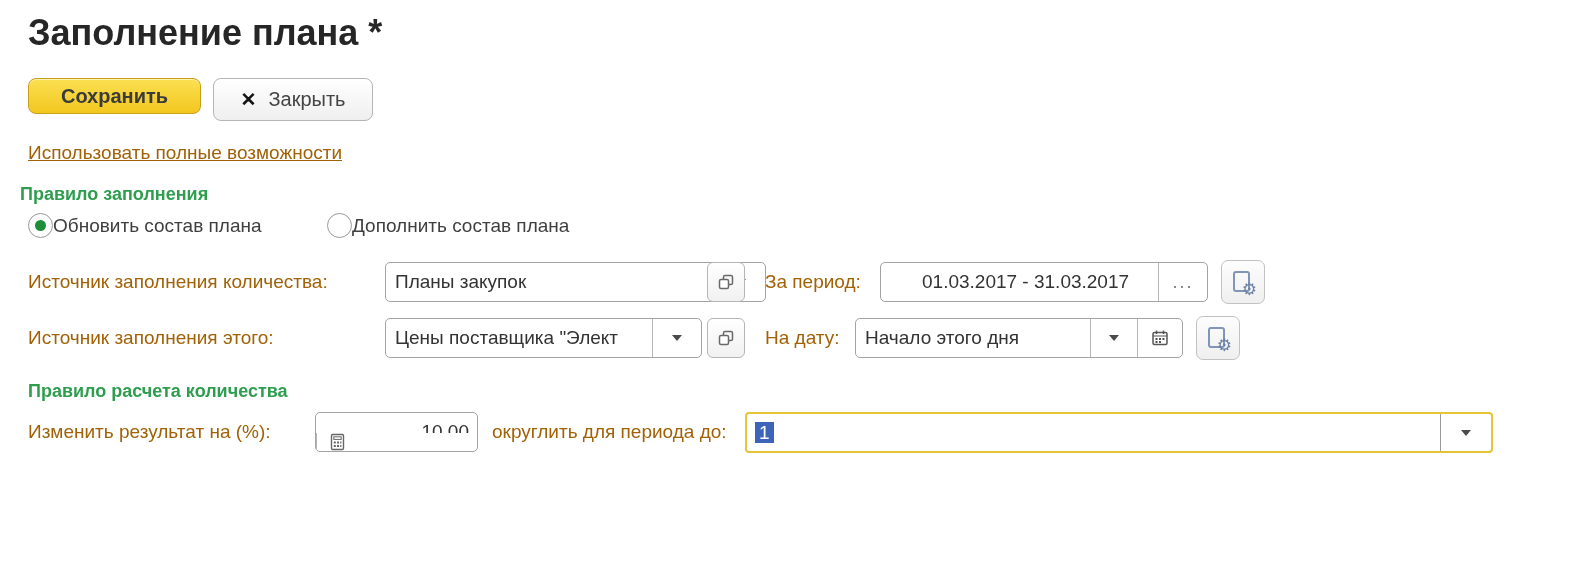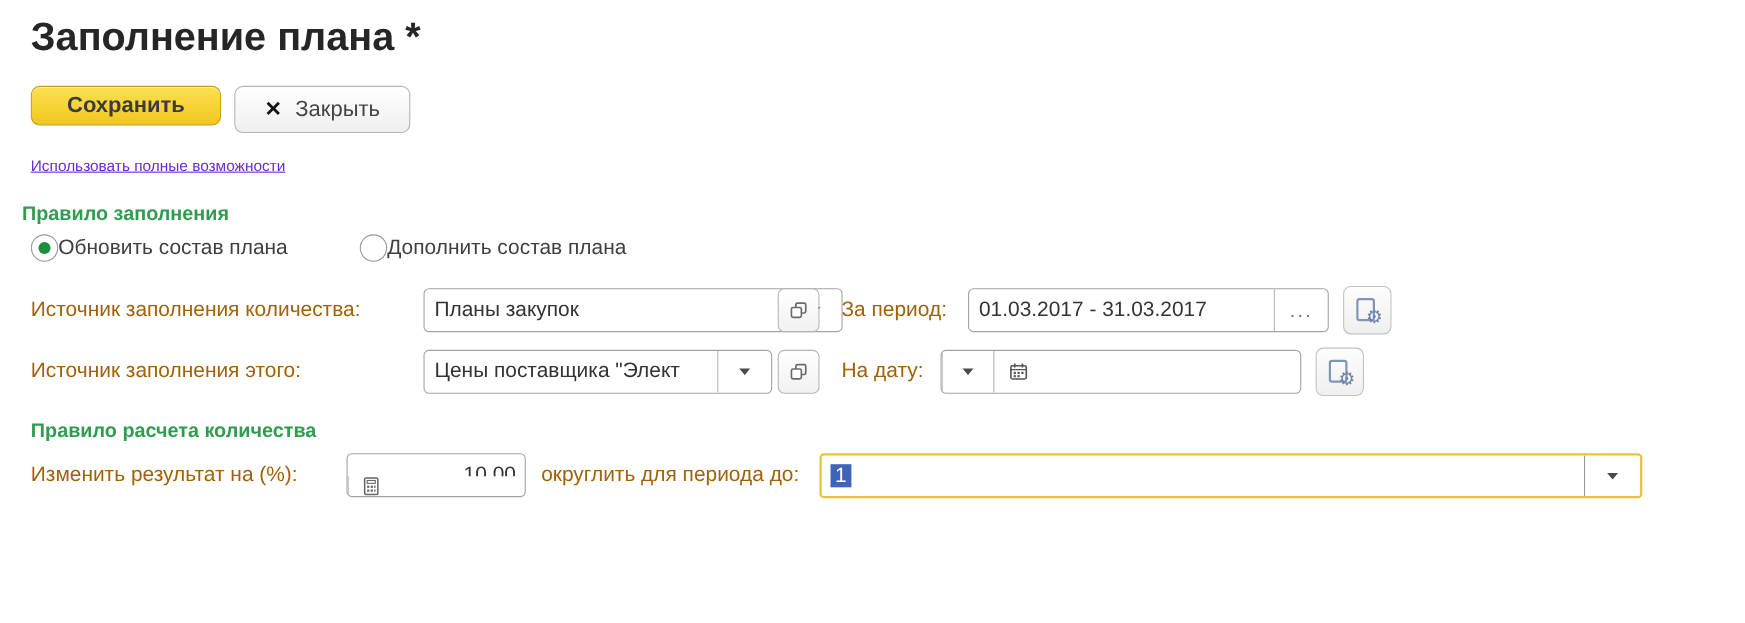--- a/index.html
+++ b/index.html
@@ -15,21 +15,21 @@
     background:linear-gradient(#fbe052,#f2c71e);border:1px solid #c79f18;
     box-shadow:inset 0 1px 0 rgba(255,255,255,.55);
     font-size:20px;font-weight:600;color:#3b3b3b;
   }
   .btn-close{
     left:213px;top:78px;width:160px;height:43px;border-radius:8px;
     background:linear-gradient(#ffffff,#efefef);border:1px solid #b5b5b5;
     font-size:20px;color:#454545;gap:12px;
   }
   .xicon{font-weight:900;font-size:19px;color:#141414;line-height:1;}
-  .link{font-size:14px;color:#6d28d9;text-decoration:underline;white-space:nowrap;cursor:pointer;}
+  .link{font-size:19px;color:#a16207;text-decoration:underline;white-space:nowrap;cursor:pointer;}
   .section{font-size:18px;font-weight:bold;color:#2e9e4e;white-space:nowrap;}
   .lbl{font-size:19px;color:#a16207;line-height:40px;white-space:nowrap;}
   .radio{display:flex;align-items:center;}
   .radio .circ{width:23px;height:23px;border:1px solid #999;border-radius:50%;background:#fff;
     display:flex;align-items:center;justify-content:center;flex:0 0 auto;}
   .radio .dot{width:11px;height:11px;border-radius:50%;background:#1d8e39;display:none;}
   .radio.checked .dot{display:block;}
   .radio .rlbl{font-size:19px;color:#3f3f3f;white-space:nowrap;}
   .field{display:flex;align-items:stretch;background:#fff;border:1px solid #a3a3a3;
     border-radius:5px;height:40px;overflow:hidden;}
@@ -90,21 +90,21 @@
     <span class="tri"></span>
   </span>
 </div>
 <div class="abs sqbtn" style="left:707px;top:262px;width:38px;height:40px;">
   <svg width="18" height="18" viewBox="0 0 18 18">
     <rect x="6.5" y="2.5" width="9" height="9" rx="1.5" fill="none" stroke="#6a6a6a" stroke-width="1.5"></rect>
     <rect x="2.5" y="6.5" width="9" height="9" rx="1.5" fill="#ffffff" stroke="#6a6a6a" stroke-width="1.5"></rect>
   </svg>
 </div>
 <div class="abs lbl" style="left:765px;top:262px;">За период:</div>
-<div class="abs field" style="left:880px;top:262px;width:328px;">
+<div class="abs field" style="left:880px;top:262px;width:328px;padding-left:32px;">
   <span class="val">01.03.2017 - 31.03.2017</span>
   <span class="seg" style="width:48px;">
     <span class="dots">...</span>
   </span>
 </div>
 <div class="abs gearbtn" style="left:1221px;top:260px;width:44px;height:44px;">
   <span class="gear-ic">
     <span class="gf"></span>
     <span class="gg">⚙</span>
   </span>
@@ -118,20 +118,21 @@
   </span>
 </div>
 <div class="abs sqbtn" style="left:707px;top:318px;width:38px;height:40px;">
   <svg width="18" height="18" viewBox="0 0 18 18">
     <rect x="6.5" y="2.5" width="9" height="9" rx="1.5" fill="none" stroke="#6a6a6a" stroke-width="1.5"></rect>
     <rect x="2.5" y="6.5" width="9" height="9" rx="1.5" fill="#ffffff" stroke="#6a6a6a" stroke-width="1.5"></rect>
   </svg>
 </div>
 <div class="abs lbl" style="left:765px;top:318px;">На дату:</div>
 <div class="abs field" style="left:855px;top:318px;width:328px;">
+  <span class="val">Начало этого дня</span>
   <span class="seg" style="width:46px;">
     <span class="tri"></span>
   </span>
   <span class="seg" style="width:44px;">
     <svg width="20" height="20" viewBox="0 0 20 20">
       <rect x="3" y="4.5" width="14" height="12" rx="1.5" fill="none" stroke="#555" stroke-width="1.5"></rect>
       <line x1="6.5" y1="2.5" x2="6.5" y2="6" stroke="#555" stroke-width="1.5"></line>
       <line x1="13.5" y1="2.5" x2="13.5" y2="6" stroke="#555" stroke-width="1.5"></line>
       <line x1="3" y1="8" x2="17" y2="8" stroke="#555" stroke-width="1.2"></line>
       <rect x="5.5" y="10" width="2" height="2" fill="#555"></rect>

